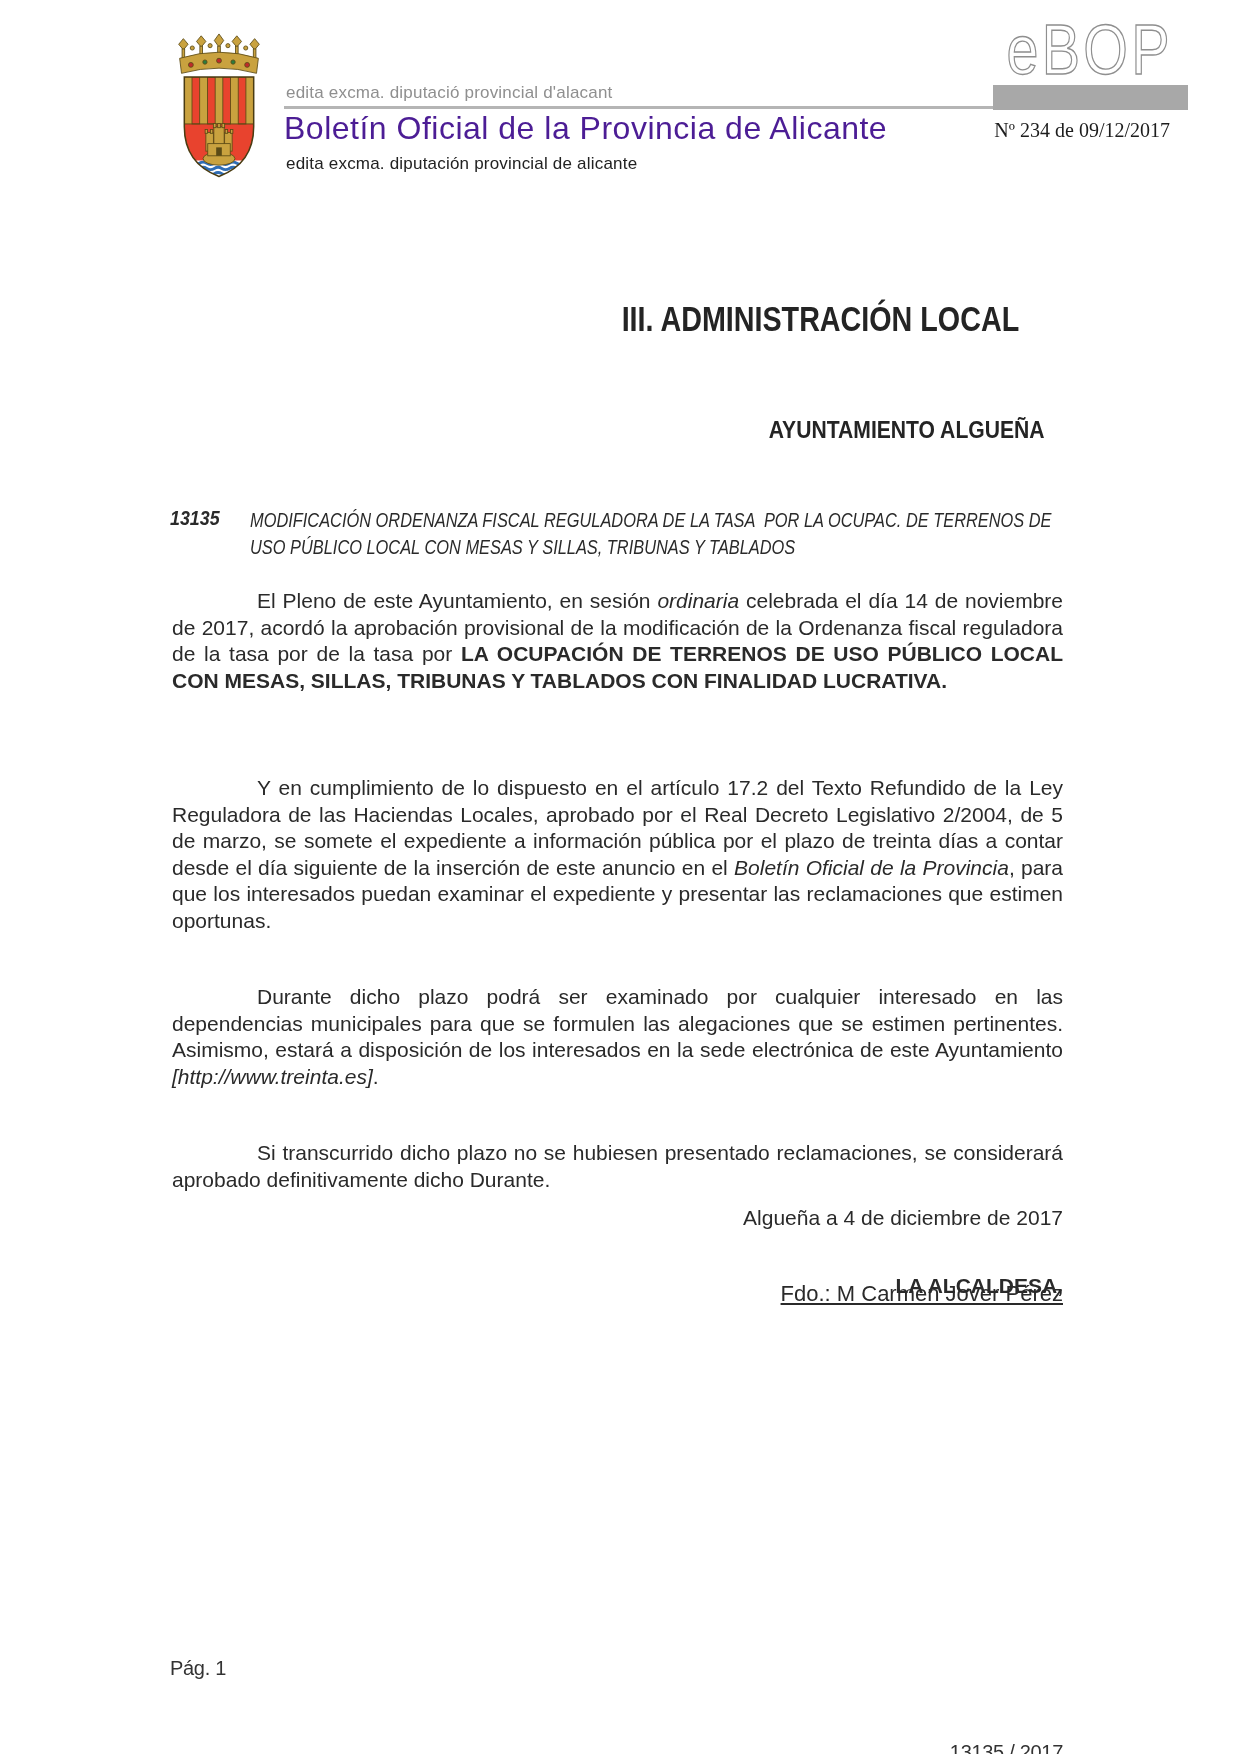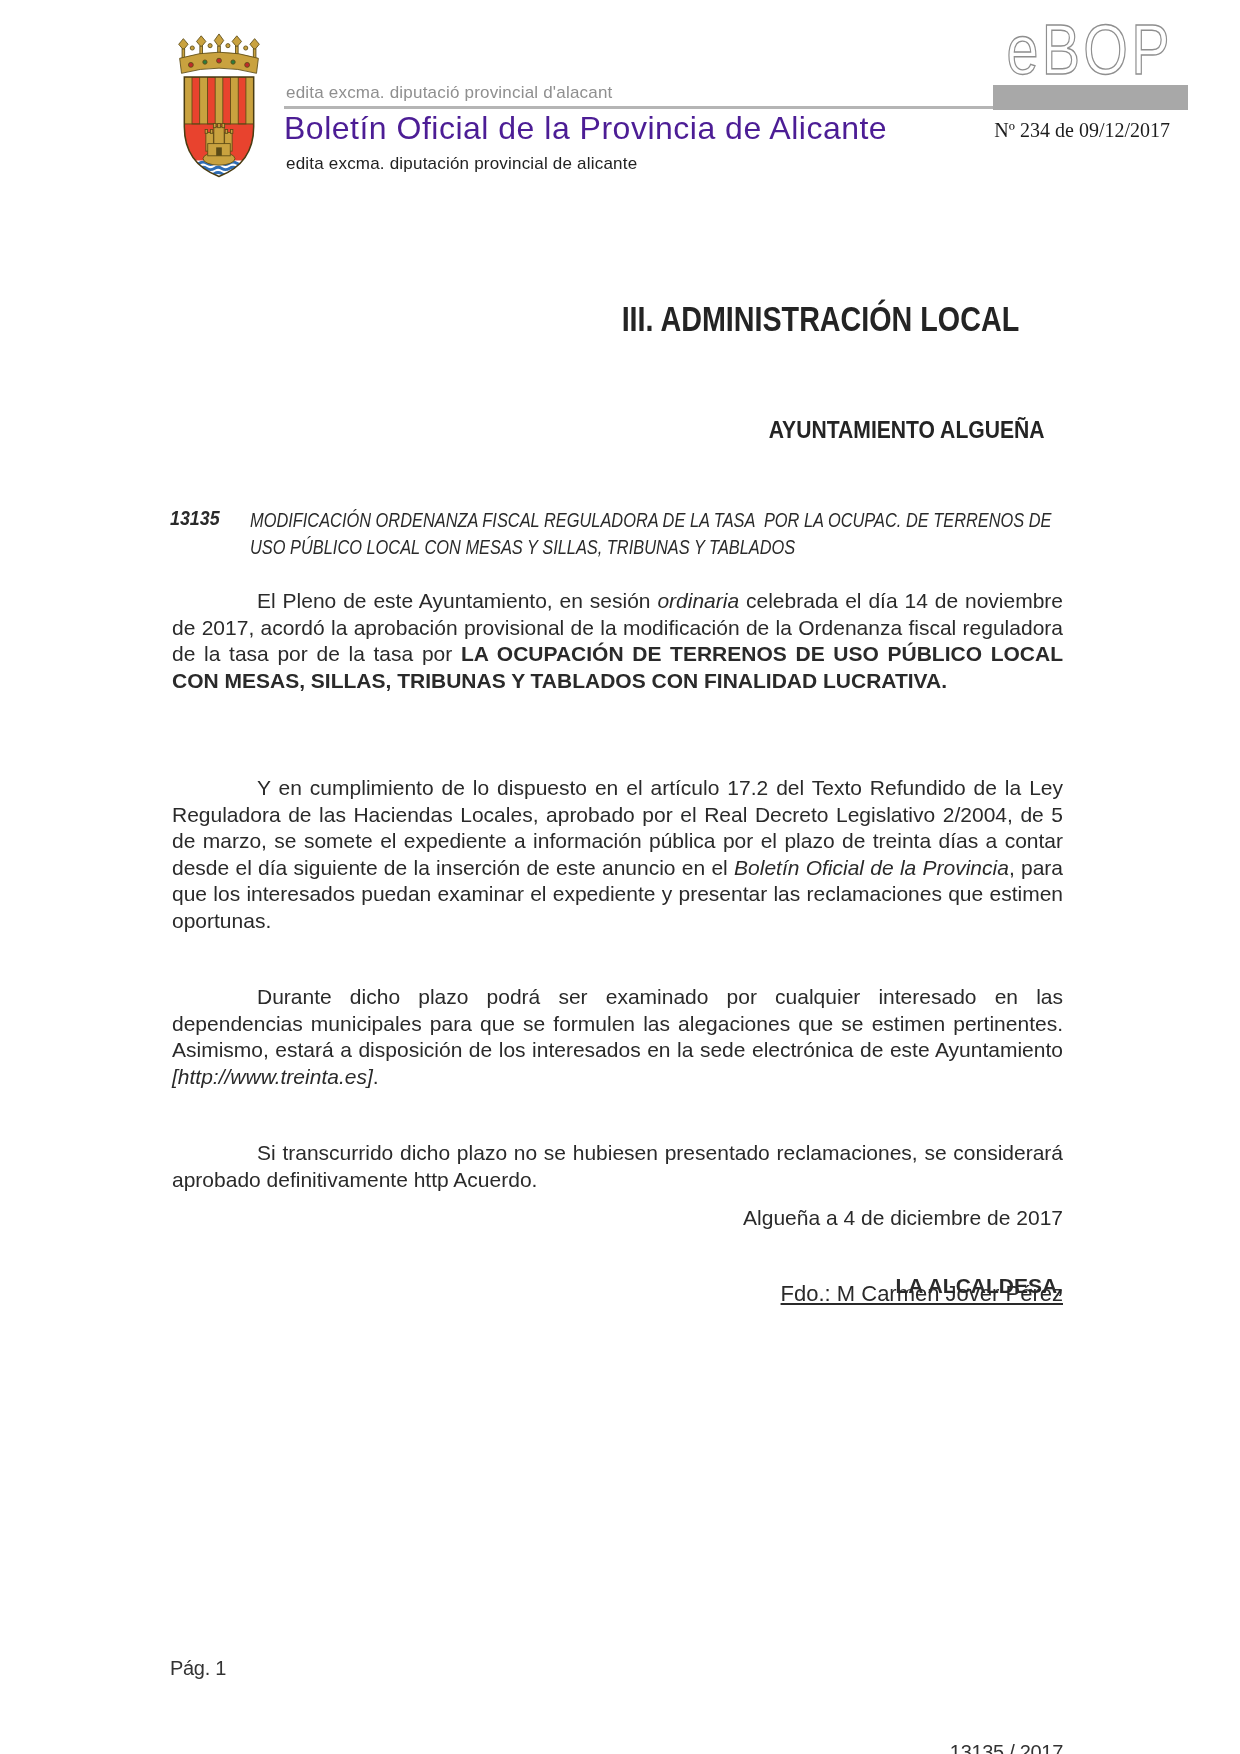--- a/index.html
+++ b/index.html
@@ -188,21 +188,21 @@
   <div class="col-center h2">
     <span>AYUNTAMIENTO ALGUEÑA</span>
   </div>
 
   <div class="item-number">13135</div>
   <div class="item-title">MODIFICACIÓN ORDENANZA FISCAL REGULADORA DE LA TASA  POR LA OCUPAC. DE TERRENOS DE USO PÚBLICO LOCAL CON MESAS Y SILLAS, TRIBUNAS Y TABLADOS</div>
 
   <div class="para p1"><span>El Pleno de este Ayuntamiento, en sesión </span><span class="run-italic">ordinaria</span><span> celebrada el día 14 de noviembre de 2017, acordó la aprobación provisional de la modificación de la Ordenanza fiscal reguladora de la tasa por de la tasa por </span><span class="run-bold">LA OCUPACIÓN DE TERRENOS DE USO PÚBLICO LOCAL CON MESAS, SILLAS, TRIBUNAS Y TABLADOS CON FINALIDAD LUCRATIVA.</span></div>
   <div class="para p2"><span>Y en cumplimiento de lo dispuesto en el artículo 17.2 del Texto Refundido de la Ley Reguladora de las Haciendas Locales, aprobado por el Real Decreto Legislativo 2/2004, de 5 de marzo, se somete el expediente a información pública por el plazo de treinta días a contar desde el día siguiente de la inserción de este anuncio en el </span><span class="run-italic">Boletín Oficial de la Provincia</span><span>, para que los interesados puedan examinar el expediente y presentar las reclamaciones que estimen oportunas.</span></div>
   <div class="para p3"><span>Durante dicho plazo podrá ser examinado por cualquier interesado en las dependencias municipales para que se formulen las alegaciones que se estimen pertinentes. Asimismo, estará a disposición de los interesados en la sede electrónica de este Ayuntamiento </span><span class="run-italic">[http://www.treinta.es]</span><span>.</span></div>
-  <div class="para p4"><span>Si transcurrido dicho plazo no se hubiesen presentado reclamaciones, se considerará aprobado definitivamente http Acuerdo.</span></div>
+  <div class="para p4"><span>Si transcurrido dicho plazo no se hubiesen presentado reclamaciones, se considerará aprobado definitivamente dicho Durante.</span></div>
 
   <div class="col-center date-line">Algueña a 4 de diciembre de 2017</div>
   <div class="col-center sig-role">LA ALCALDESA,</div>
   <div class="col-center sig-name">Fdo.: M Carmen Jover Pérez</div>
 
   <div class="footer-left">Pág. 1</div>
   <div class="footer-right">13135 / 2017</div>
 
 </div>
 

